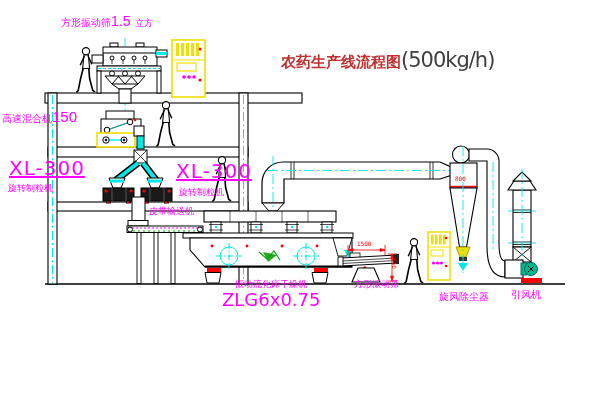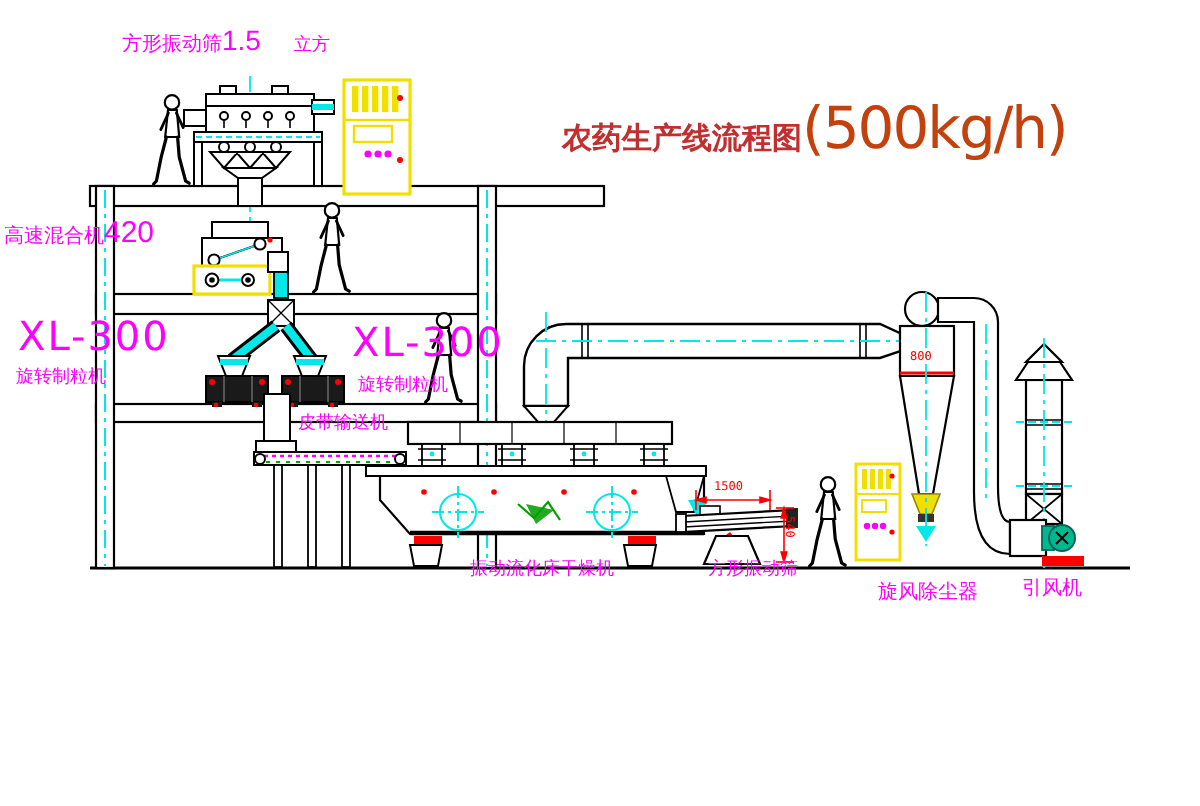--- a/index.html
+++ b/index.html
@@ -4,22 +4,22 @@
 <style>
   html,body{margin:0;padding:0;background:#fff;}
   .stage{position:relative;width:600px;height:403px;background:#ffffff;overflow:hidden;
          font-family:"Liberation Sans",sans-serif;}
   .stage svg{position:absolute;left:0;top:0;}
   .lbl{position:absolute;z-index:3;color:#ff00ff;white-space:nowrap;line-height:1;
        font-family:"Liberation Sans",sans-serif;}
   .dim{position:absolute;z-index:3;color:#ff0000;font-size:6px;line-height:1;white-space:nowrap;
        font-family:"DejaVu Sans Mono",monospace;}
   .title-zh{font-size:15px;font-weight:bold;color:#c03030;text-align:right;}
-  .title-cap{font-size:29px;font-weight:normal;color:#c2410c;font-family:"DejaVu Sans",sans-serif;letter-spacing:-1px;}
-  .xl{font-size:20px;letter-spacing:1px;font-family:"DejaVu Sans",sans-serif;}
+  .title-cap{font-size:21px;font-weight:normal;color:#404040;font-family:"DejaVu Sans",sans-serif;letter-spacing:-1px;}
+  .xl{font-size:20px;letter-spacing:1px;font-family:"DejaVu Sans",sans-serif;text-decoration:underline;}
   .model{font-size:18px;font-family:"DejaVu Sans",sans-serif;}
   .small{font-size:9px;}
   .med{font-size:10px;}
   .rot90{transform:rotate(90deg);transform-origin:0 0;}
 </style>
 </head>
 <body>
 
 <div class="stage">
 
@@ -287,40 +287,41 @@
   </g>
 
   <use href="#person" transform="translate(76,47)"></use>
   <use href="#person" transform="translate(156,101)"></use>
   <use href="#person" transform="translate(212,156)"></use>
   <use href="#person" transform="translate(404,238)"></use>
 </svg>
 
 <div class="lbl" style="left:61px;top:13px;">
   <span style="font-size:10px;">方形振动筛</span><span style="font-size:14px;">1.5</span>
-  <span style="font-size:9px;margin-left:12px;">立方</span>
+  <span style="font-size:9px;">立方</span>
 </div>
 
 <div class="lbl" style="left:281px;top:50px;">
   <span class="title-zh">农药生产线流程图</span><span class="title-cap">(500kg/h)</span>
 </div>
 
 <div class="lbl" style="left:2px;top:109px;">
-  <span style="font-size:10px;margin-top:39px;">高速混合机</span><span style="font-size:15px;">420</span>
+  <span style="font-size:10px;margin-top:39px;">高速混合机</span><span style="font-size:15px;">150</span>
 </div>
 
 <div class="lbl xl" style="left:9px;top:158px;">XL-300</div>
 <div class="lbl small" style="left:8px;top:184px;">旋转制粒机</div>
 
 <div class="lbl xl" style="left:176px;top:161px;">XL-300</div>
 <div class="lbl small" style="left:179px;top:188px;">旋转制粒机</div>
 
 <div class="lbl small" style="left:149px;top:207px;">皮带输送机</div>
 
 <div class="lbl small" style="left:235px;top:280px;">振动流化床干燥机</div>
+<div class="lbl model" style="left:222px;top:291px;">ZLG6x0.75</div>
 
 <div class="lbl small" style="left:354px;top:280px;">方形振动筛</div>
 
 <div class="lbl med" style="left:439px;top:292px;">旋风除尘器</div>
 <div class="lbl med" style="left:511px;top:290px;">引风机</div>
 
 <div class="dim" style="left:455px;top:176px;">800</div>
 <div class="dim" style="left:357px;top:241px;">1500</div>
 <div class="dim rot90" style="left:397px;top:258px;">540</div>
 

